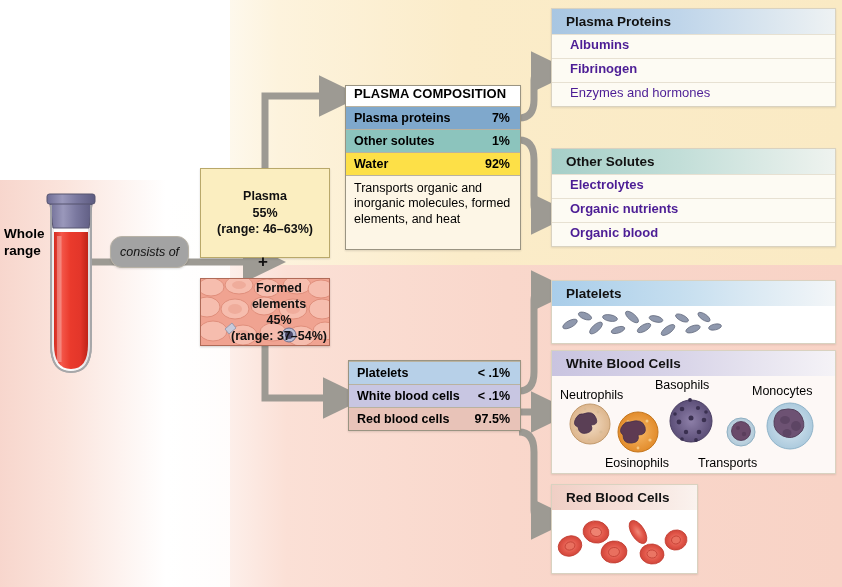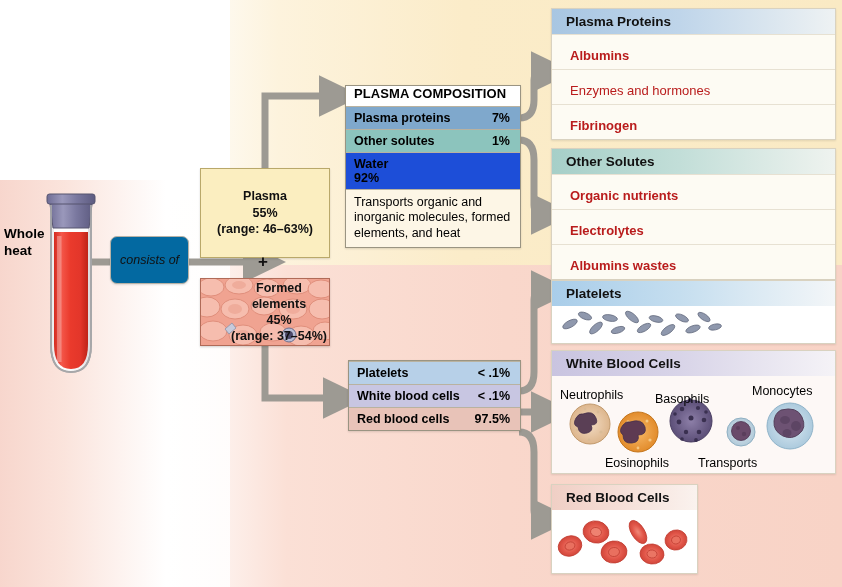--- a/index.html
+++ b/index.html
@@ -17,55 +17,55 @@
     background:linear-gradient(90deg,#ffffff 0%,#ffffff 20%,#fbe0d6 34%,#f9d7cb 60%,#f8d3c6 100%);}
   .bg-leftflare{position:absolute;left:0;top:180px;width:230px;height:407px;
     background:linear-gradient(90deg,#f6cfc4 0%,#fadfd6 28%,#ffffff 72%,#ffffff 100%);
     opacity:.85;}
   .bg-lefttop{position:absolute;left:0;top:0;width:230px;height:200px;background:#ffffff;}
 
   
   .panel{position:absolute;background:#fdfaf2;border:1px solid #d9d2c0;
     box-shadow:0 1px 2px rgba(0,0,0,.10);}
   .panel .hdr{font-weight:bold;font-size:13.5px;color:#111;padding:5px 10px 5px 14px;}
-  .panel .row{font-size:13px;color:#b91c1c;padding:13px 10px 6px 18px;
+  .panel .row{font-size:13px;color:#4c1d95;padding:2px 10px 6px 18px;
     border-top:1px solid #e7e1d2;background:#fdfbf3;}
   .panel .row.b{font-weight:bold;}
 
   .hdr-blue{background:linear-gradient(90deg,#a8c6e2 0%,#bfd5ea 45%,#eef2f3 100%);}
   .hdr-teal{background:linear-gradient(90deg,#a6cfc8 0%,#c2ded8 45%,#eff3ef 100%);}
   .hdr-plt {background:linear-gradient(90deg,#a9cde9 0%,#c5deef 45%,#f3f6f8 100%);}
   .hdr-wbc {background:linear-gradient(90deg,#c9c4e0 0%,#d8d4e8 45%,#f5f3f7 100%);}
   .hdr-rbc {background:linear-gradient(90deg,#f0cfc5 0%,#f5ded6 45%,#faf2ee 100%);}
 
   
   .ctab{position:absolute;border:1px solid #9a9482;background:#fff;
     box-shadow:0 1px 2px rgba(0,0,0,.13);}
   .ctab .ttl{font-weight:bold;font-size:13px;letter-spacing:.1px;color:#000;
     padding:0 8px 5px 8px;background:#ffffff;text-align:left;}
   .ctab .tr{display:flex;justify-content:space-between;font-size:12.5px;font-weight:bold;
     color:#000;padding:4px 10px 4px 8px;border-top:1px solid #b9b2a0;}
-  .ctab .note{font-size:12.5px;line-height:1.22;color:#000;padding:5px 8px 6px 8px;
+  .ctab .note{font-size:12.5px;line-height:1.22;color:#000;padding:5px 8px 22px 8px;
     border-top:1px solid #b9b2a0;background:#fdf6e6;}
 
   
   .plasmabox{position:absolute;background:#fbeec0;border:1px solid #b9a86a;
     box-shadow:0 1px 2px rgba(0,0,0,.14);
     display:flex;align-items:center;justify-content:center;text-align:center;
     font-weight:bold;font-size:12.5px;line-height:1.35;color:#111;}
   .febox{position:absolute;border:1px solid #b06b58;overflow:hidden;
     box-shadow:0 1px 2px rgba(0,0,0,.18);}
   .febox .cap{position:absolute;inset:0;display:flex;align-items:center;justify-content:center;
     text-align:center;font-weight:bold;font-size:12.5px;line-height:1.3;color:#111;margin-left:28px;}
 
   .plus{position:absolute;font-size:17px;font-weight:bold;color:#111;}
 
   .wblabel{position:absolute;font-weight:bold;font-size:13.5px;line-height:1.25;color:#000;}
-  .consists{position:absolute;background:#0369a1;border:1px solid #b8b2a6;border-radius:7px;
-    font-style:italic;font-size:12.5px;color:#111;padding:16px 9px;
+  .consists{position:absolute;background:#a3a3a3;border:1px solid #b8b2a6;border-radius:12px;
+    font-style:italic;font-size:12.5px;color:#111;padding:8px 9px;
     box-shadow:0 1px 2px rgba(0,0,0,.12);}
 
   svg.lay{position:absolute;left:0;top:0;width:842px;height:587px;pointer-events:none;}
   .cellcap{position:absolute;font-size:12.5px;color:#000;font-weight:normal;}
 </style>
 </head>
 <body>
 
 <div id="stage">
 
@@ -131,21 +131,21 @@
 
     <path d="M49,196 L93,196 L89,228 L53,228 Z" fill="url(#capg)" stroke="#56546f" stroke-width="1"></path>
     <rect x="47" y="194" width="48" height="10" rx="2.5" fill="url(#capg)" stroke="#56546f" stroke-width="1"></rect>
 
     <path d="M51,205 L51,345 Q51,372 71,372 Q91,372 91,345 L91,205" fill="none" stroke="#a7a7a9" stroke-width="1.8"></path>
 
     <rect x="57" y="236" width="4.5" height="126" fill="#ffffff" opacity=".30"></rect>
   </svg>
 
   <div class="wblabel" style="left:4px;top:226px;white-space:pre;">Whole
-heat</div>
+range</div>
 
   <div class="consists" style="left:110px;top:236px;">consists of</div>
 
   <div class="plasmabox" style="left:200px;top:168px;width:128px;height:88px;white-space:pre;">Plasma
 55%
 (range: 46–63%)</div>
 
   <div class="plus" style="left:258px;top:252px;">+</div>
 
   <div class="febox" style="left:200px;top:278px;width:128px;height:66px;">
@@ -187,21 +187,21 @@
   <div class="ctab" style="left:345px;top:85px;width:174px;">
     <div class="ttl">PLASMA COMPOSITION</div>
     <div class="tr" style="background:#7fa8cc;">
       <span>Plasma proteins</span>
       <span>7%</span>
     </div>
     <div class="tr" style="background:#8cc4bd;">
       <span>Other solutes</span>
       <span>1%</span>
     </div>
-    <div class="tr" style="background:#1d4ed8;flex-direction:column;">
+    <div class="tr" style="background:#fde047;">
       <span>Water</span>
       <span>92%</span>
     </div>
     <div class="note">Transports organic and inorganic molecules, formed elements, and heat</div>
   </div>
 
   <div class="ctab" style="left:348px;top:360px;width:171px;">
     <div class="tr" style="background:#b7d0e8;">
       <span>Platelets</span>
       <span>&lt; .1%</span>
@@ -212,29 +212,29 @@
     </div>
     <div class="tr" style="background:#e8c3b8;">
       <span>Red blood cells</span>
       <span>97.5%</span>
     </div>
   </div>
 
   <div class="panel" style="left:551px;top:8px;width:283px;">
     <div class="hdr hdr-blue">Plasma Proteins</div>
     <div class="row b">Albumins</div>
+    <div class="row b">Fibrinogen</div>
     <div class="row">Enzymes and hormones</div>
-    <div class="row b">Fibrinogen</div>
   </div>
 
   <div class="panel" style="left:551px;top:148px;width:283px;">
     <div class="hdr hdr-teal">Other Solutes</div>
+    <div class="row b">Electrolytes</div>
     <div class="row b">Organic nutrients</div>
-    <div class="row b">Electrolytes</div>
-    <div class="row b">Albumins wastes</div>
+    <div class="row b">Organic blood</div>
   </div>
 
   <div class="panel" style="left:551px;top:280px;width:283px;height:62px;overflow:hidden;">
     <div class="hdr hdr-plt">Platelets</div>
     <div style="background:#fff;height:100%;position:relative;">
       <svg viewBox="0 0 283 40" width="283" height="40">
         <g fill="#8f98ad" stroke="#5d6478" stroke-width=".7">
           <g transform="translate(18,18) rotate(-28)">
               <ellipse rx="8" ry="3.4"></ellipse>
             </g>
@@ -362,21 +362,21 @@
           <circle cx="238" cy="50" r="23" fill="url(#mon)" stroke="#8fb3c9" stroke-width="1"></circle>
           <path d="M229,34 q16,-4 21,7 q5,11 -3,17 q-7,6 -16,2 q-10,-5 -9,-15 q1,-8 7,-11 z" fill="#6d5273" stroke="#4f3a55" stroke-width=".9"></path>
           <g fill="#5a4261" opacity=".8">
             <ellipse cx="233" cy="44" rx="5" ry="4"></ellipse>
               <ellipse cx="244" cy="50" rx="5" ry="5"></ellipse>
             <ellipse cx="235" cy="57" rx="4.5" ry="4"></ellipse>
           </g>
         </g>
       </svg>
       <div class="cellcap" style="left:8px;top:12px;">Neutrophils</div>
-      <div class="cellcap" style="left:103px;top:16px;">Basophils</div>
+      <div class="cellcap" style="left:103px;top:2px;">Basophils</div>
       <div class="cellcap" style="left:200px;top:8px;">Monocytes</div>
       <div class="cellcap" style="left:53px;top:80px;">Eosinophils</div>
       <div class="cellcap" style="left:146px;top:80px;">Transports</div>
     </div>
   </div>
 
   <div class="panel" style="left:551px;top:484px;width:145px;height:88px;overflow:hidden;">
     <div class="hdr hdr-rbc">Red Blood Cells</div>
     <div style="background:#fff;height:100%;">
       <svg viewBox="0 0 145 64" width="145" height="64">

